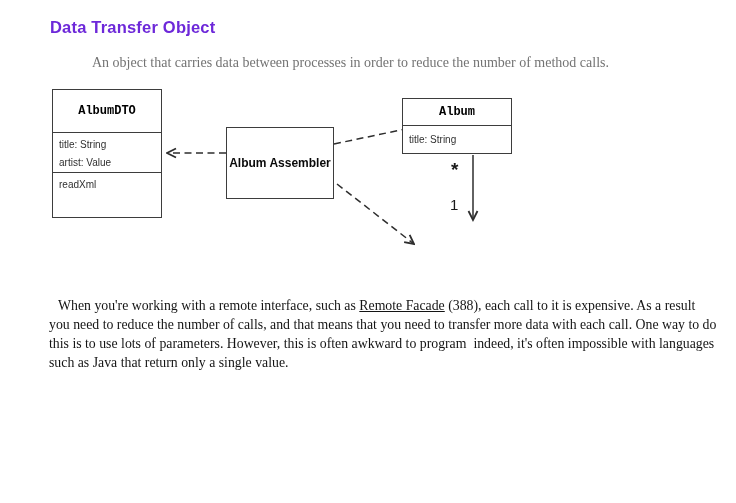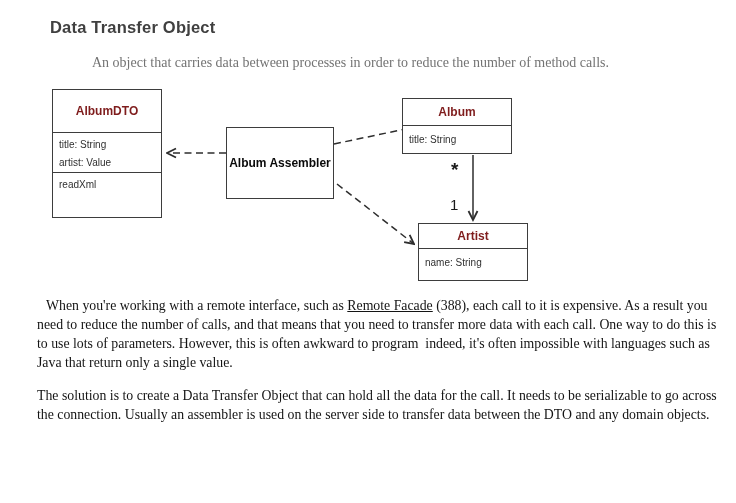--- a/index.html
+++ b/index.html
@@ -1,45 +1,45 @@
 <!DOCTYPE html>
 <html><head>
 <meta charset="utf-8">
 <style>
   html,body{margin:0;padding:0;background:#fff;}
   .page{position:relative;width:736px;height:503px;background:#ffffff;overflow:hidden;
         font-family:"Liberation Serif",serif;color:#141414;}
 
   .doc-title{position:absolute;left:50px;top:18px;margin:0;
              font-family:"Liberation Sans",sans-serif;font-size:16.5px;font-weight:bold;
-             color:#404040;letter-spacing:0.2px;}
+             color:#6d28d9;letter-spacing:0.2px;}
 
   .intent{position:absolute;left:92px;top:55px;margin:0;
           font-size:14px;color:#737373;}
 
   
   .diagram{position:absolute;left:0;top:0;width:736px;height:295px;}
   .connectors{position:absolute;left:0;top:0;pointer-events:none;}
   .ucls{position:absolute;background:#fff;border:1.5px solid #3d3d3d;box-sizing:border-box;
         font-family:"Liberation Sans",sans-serif;}
-  .uhead{font-weight:bold;text-align:center;color:#7f1d1d;font-size:12px;
-         border-bottom:1.5px solid #3d3d3d;display:flex;align-items:center;justify-content:center;}
+  .uhead{font-weight:bold;text-align:center;color:#000000;font-size:12px;
+         border-bottom:1.5px solid #3d3d3d;display:flex;align-items:center;justify-content:center;font-family:Liberation Mono, monospace;}
   .usec{box-sizing:border-box;padding:3px 0 0 6px;color:#303030;font-size:10px;line-height:18px;}
   .usec.mid{border-bottom:1.5px solid #3d3d3d;}
   .ucls.simple{display:flex;align-items:center;justify-content:center;
                font-weight:bold;font-size:12px;color:#0a0a0a;}
   .mult{position:absolute;font-family:"Liberation Sans",sans-serif;color:#1a1a1a;}
   .mult.star{left:451px;top:159px;font-size:19px;font-weight:bold;}
   .mult.one{left:450px;top:196px;font-size:15px;}
 
   
   .bodytext{position:absolute;left:37px;top:296px;width:682px;
             font-size:13.8px;line-height:19px;color:#141414;}
   .bodytext p{margin:0 0 14px 0;white-space:pre-wrap;}
-  .bodytext p.first{text-indent:9px;}
+  .bodytext p.first{text-indent:9px;margin-left:12px;}
   .plink{text-decoration:underline;color:#141414;cursor:pointer;}
 </style>
 </head>
 <body>
 
 <div class="page">
 
   <h1 class="doc-title">Data Transfer Object</h1>
 
   <p class="intent">An object that carries data between processes in order to reduce the number of method calls.</p>
@@ -73,29 +73,22 @@
       <span>Album Assembler</span>
     </div>
 
     <div class="ucls" style="left:402px;top:98px;width:110px;height:56px;">
       <div class="uhead" style="height:26px;">Album</div>
       <div class="usec" style="padding-top:5px;">
         <div>title: String</div>
       </div>
     </div>
 
-    <div class="ucls" style="left:418px;top:223px;width:110px;height:58px;">
-      <div class="uhead" style="height:24px;">Artist</div>
-      <div class="usec" style="padding-top:5px;">
-        <div>name: String</div>
-      </div>
-    </div>
 
     <div class="mult star">*</div>
     <div class="mult one">1</div>
   </div>
 
   <div class="bodytext">
     <p class="first"><span>When you're working with a remote interface, such as </span><span class="plink">Remote Facade</span><span> (388), each call to it is expensive. As a result you need to reduce the number of calls, and that means that you need to transfer more data with each call. One way to do this is to use lots of parameters. However, this is often awkward to program  indeed, it's often impossible with languages such as Java that return only a single value.</span></p>
-    <p>The solution is to create a Data Transfer Object that can hold all the data for the call. It needs to be serializable to go across the connection. Usually an assembler is used on the server side to transfer data between the DTO and any domain objects.</p>
   </div>
 
 </div>
 
 </body></html>

